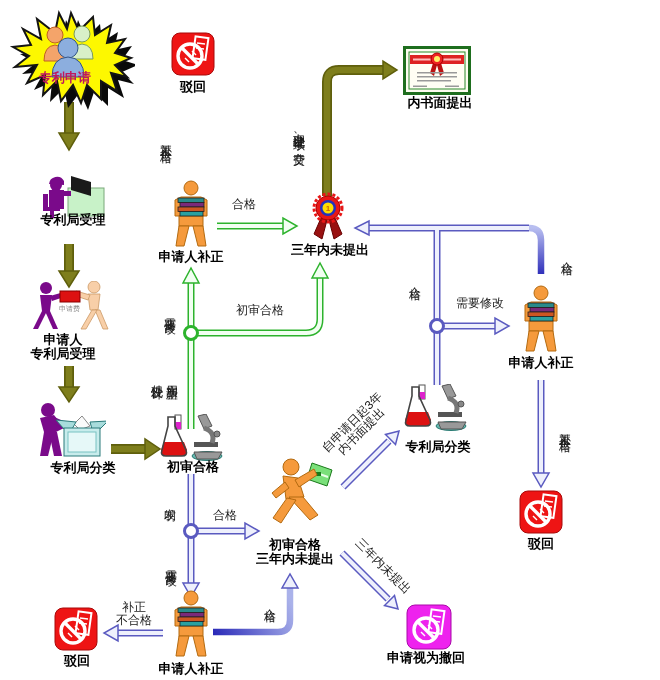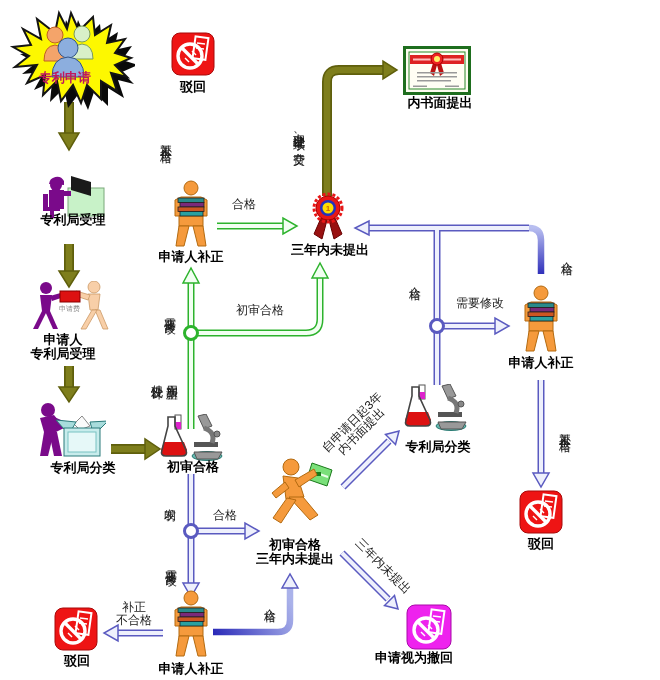--- a/index.html
+++ b/index.html
@@ -421,21 +421,21 @@
   <div class="node-label" style="left:396px;top:96px;width:88px;">内书面提出</div>
   <div class="node-label" style="left:405px;top:440px;width:66px;">专利局分类</div>
   <div class="node-label" style="left:501px;top:356px;width:80px;">申请人补正</div>
   <div class="node-label" style="left:516px;top:537px;width:50px;">驳回</div>
   <div class="node-label" style="left:247px;top:538px;width:96px;">
     <div>初审合格</div>
       <div>三年内未提出</div>
   </div>
   <div class="node-label" style="left:151px;top:662px;width:80px;">申请人补正</div>
   <div class="node-label" style="left:52px;top:654px;width:50px;">驳回</div>
-  <div class="node-label" style="left:368px;top:651px;width:92px;">申请视为撤回</div>
+  <div class="node-label" style="left:380px;top:651px;width:92px;">申请视为撤回</div>
 
   <div class="edge-label vtext" style="left:158px;top:98px;height:82px;">补正不合格</div>
   <div class="edge-label" style="left:227px;top:198px;width:34px;">合格</div>
   <div class="edge-label vtext" style="left:162px;top:281px;height:62px;">需要修改</div>
   <div class="edge-label vcols" style="left:149px;top:341px;height:72px;">
     <div>实用新型</div>
       <div>外观设计</div>
   </div>
   <div class="edge-label" style="left:230px;top:304px;width:60px;">初审合格</div>
   <div class="edge-label vtext" style="left:291px;top:76px;height:116px;letter-spacing:1px;">办理登记手续、交费</div>

